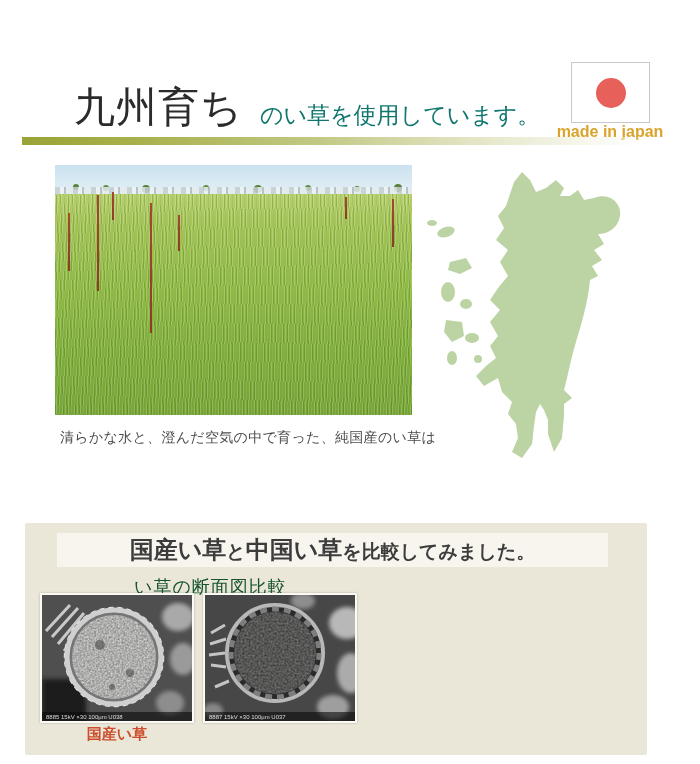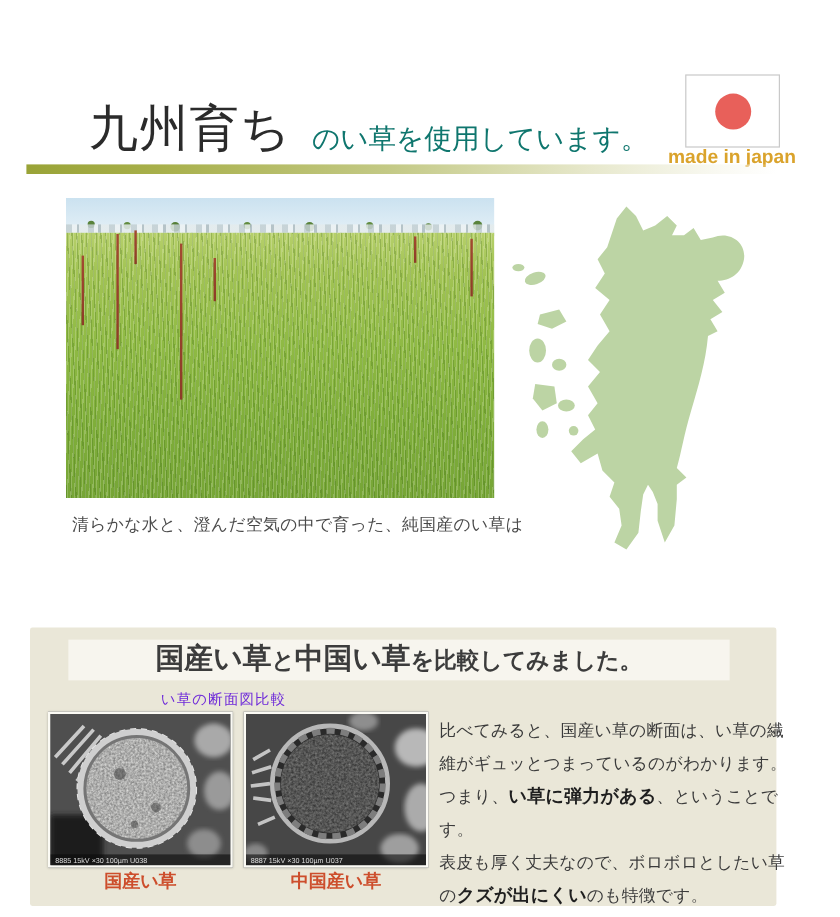--- a/index.html
+++ b/index.html
@@ -43,21 +43,21 @@
 
   
   .map{position:absolute;left:418px;top:162px;width:245px;height:315px;}
 
   
   .panel{position:absolute;left:25px;top:487px;width:622px;height:232px;background:#eae7d8;border-radius:2px;margin-top:36px;}
   .band{position:absolute;left:32px;top:10px;width:551px;height:34px;background:#f7f5ee;
         text-align:center;line-height:34px;color:#3c3c3c;font-weight:bold;white-space:nowrap;}
   .band .hl{font-size:24px;}
   .band .hs{font-size:19px;}
-  .subcaption{position:absolute;left:109px;top:52px;font-size:12px;color:#6d28d9;letter-spacing:1px;}
+  .subcaption{position:absolute;left:109px;top:52px;font-size:18px;color:#14532d;letter-spacing:1px;}
   .sem-figure{position:absolute;top:70px;width:150px;height:126px;border:2px solid #fbfaf4;
         box-shadow:0 0 2px rgba(0,0,0,.25);background:#555;}
   .sem-figure.left{left:15px;}
   .sem-figure.right{left:178px;}
   .sem-figure svg{display:block;width:150px;height:126px;}
   .sem-label{position:absolute;top:202px;width:154px;text-align:center;font-size:15px;font-weight:bold;color:#cd4e2c;}
   .sem-label.left{left:15px;}
   .sem-label.right{left:178px;}
   .desc{position:absolute;left:341px;top:72px;width:300px;font-size:14px;line-height:27.5px;
         color:#3b3b3b;letter-spacing:.2px;}
@@ -181,22 +181,16 @@
         <circle cx="70" cy="58" r="44" fill="none" stroke="#7d7d7d" stroke-width="5" stroke-dasharray="7 5"></circle>
         <g clip-path="url(#clR)">
             <rect width="150" height="126" filter="url(#grainR)"></rect>
           </g>
         <rect y="117" width="150" height="9" fill="rgba(10,10,10,0.6)"></rect>
         <text x="4" y="124" font-size="6" fill="#dddddd">8887  15kV  ×30  100µm  U037</text>
       </svg>
     </div>
 
     <div class="sem-label left">国産い草</div>
-    <div class="sem-label right">中国産い草</div>
 
-    <div class="desc">
-      <span>比べてみると、国産い草の断面は、い草の繊維がギュッとつまっているのがわかります。</span><br>
-      <span>つまり、</span><b>い草に弾力がある</b><span>、ということです。</span><br>
-      <span>表皮も厚く丈夫なので、ボロボロとしたい草の</span><b>クズが出にくい</b><span>のも特徴です。</span>
-    </div>
   </div>
 
 </div>
 
 </body></html>

